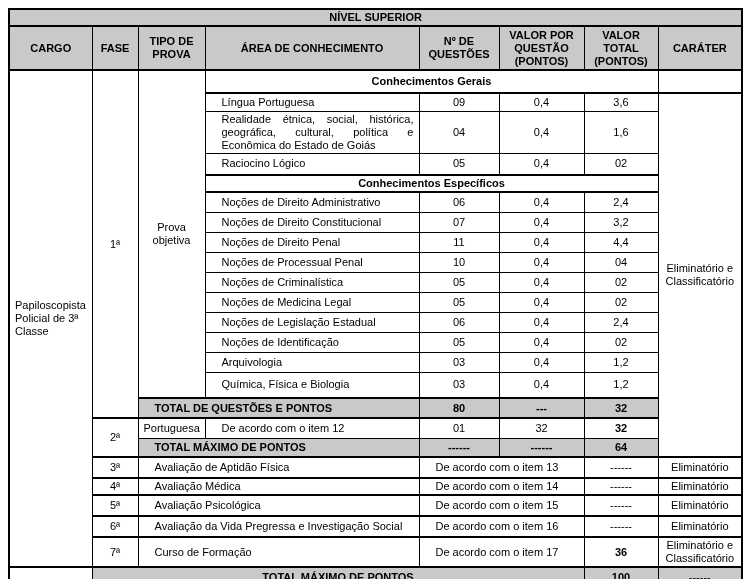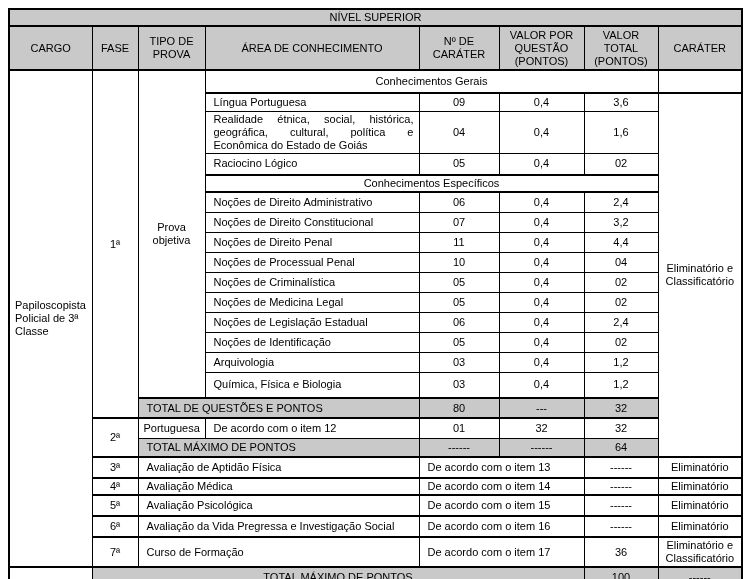--- a/index.html
+++ b/index.html
@@ -1,26 +1,26 @@
 <!DOCTYPE html>
 <html><head>
 <meta charset="utf-8">
 <style>
   html,body{margin:0;padding:0;background:#ffffff;}
   body{width:749px;height:579px;font-family:"Liberation Sans","DejaVu Sans",sans-serif;color:#000;}
   table{border-collapse:collapse;table-layout:fixed;width:733px;margin:8px 0 0 8px;border:2px solid #000;}
   td{border:1px solid #000;font-size:11px;line-height:13px;padding:1px 5px;vertical-align:middle;overflow:hidden;}
   .gray{background:#c9c9c9;}
-  .b{font-weight:normal;}
+  .b{font-weight:bold;}
   .c{text-align:center;}
   .l{text-align:left;}
   .j{text-align:justify;}
   tr.thick > td{border-top-width:2px;}
   tr.secline > td{border-bottom-width:2px;}
-  td.pl{padding-left:8px;}
+  td.pl{padding-left:16px;}
 </style>
 </head>
 <body>
 
 <table>
   <colgroup>
     <col style="width:83px">
       <col style="width:46px">
       <col style="width:67px">
       <col style="width:214px">
@@ -33,21 +33,21 @@
   <tbody>
       <tr class="secline" style="height:16px">
     <td colspan="8" class="gray b c">NÍVEL SUPERIOR</td>
   </tr>
 
   <tr class="secline" style="height:44px">
     <td class="gray b c">CARGO</td>
     <td class="gray b c">FASE</td>
     <td class="gray b c">TIPO DE PROVA</td>
     <td class="gray b c">ÁREA DE CONHECIMENTO</td>
-    <td class="gray b c">Nº DE CARÁTER</td>
+    <td class="gray b c">Nº DE QUESTÕES</td>
     <td class="gray b c">VALOR POR QUESTÃO (PONTOS)</td>
     <td class="gray b c">VALOR TOTAL (PONTOS)</td>
     <td class="gray b c">CARÁTER</td>
   </tr>
 
   <tr class="secline" style="height:23px">
     <td rowspan="23" class="l">Papiloscopista Policial de 3ª Classe</td>
     <td rowspan="16" class="c">1ª</td>
     <td rowspan="15" class="c">Prova objetiva</td>
     <td colspan="4" class="b c">Conhecimentos Gerais</td>

